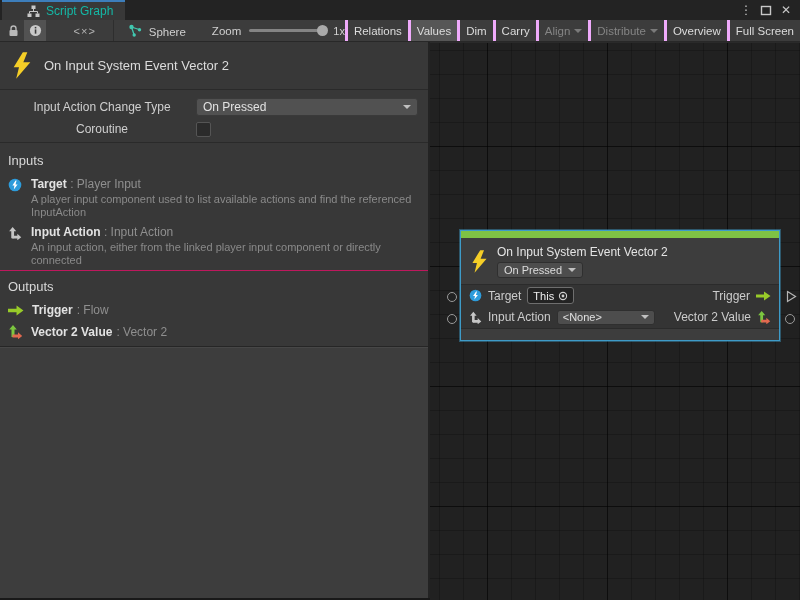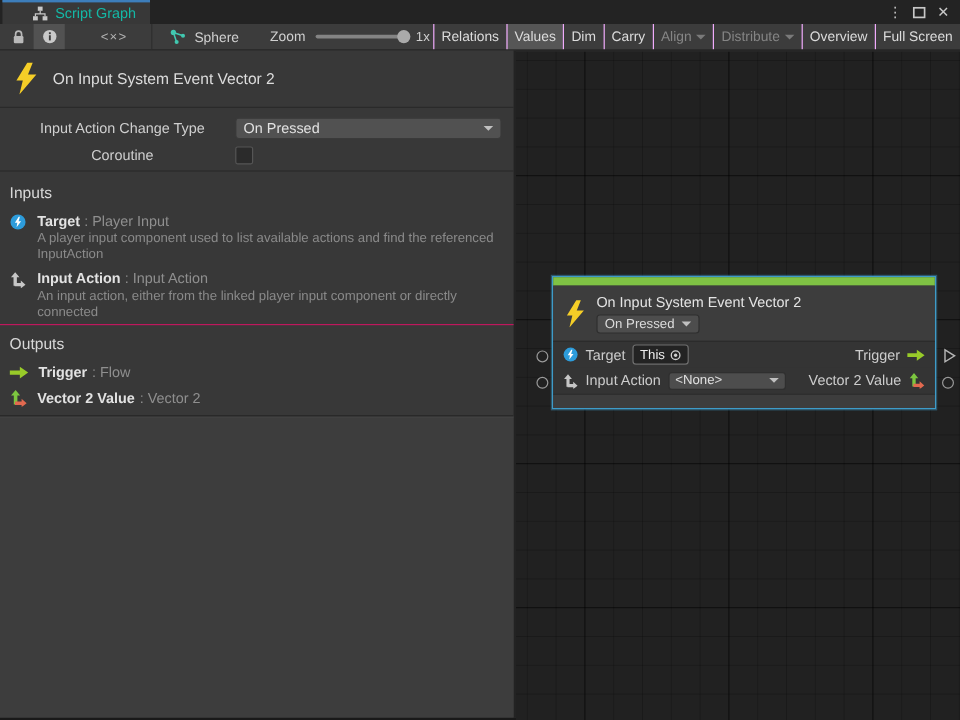--- a/index.html
+++ b/index.html
@@ -18,21 +18,21 @@
            border-bottom:1px solid #282828;display:flex;align-items:center;font-size:11.5px;color:#d0d0d0;box-sizing:border-box;}
   .tb-btn{width:26px;height:100%;display:flex;align-items:center;justify-content:center;}
   .tb-btn.active{background:#525252;}
   .tb-code{width:38px;height:100%;display:flex;align-items:center;justify-content:center;color:#b5b5b5;font-size:11px;margin-left:22px;letter-spacing:1px;}
   .tb-sep{width:1px;height:100%;background:#2e2e2e;margin-left:12px;}
   .tb-graphname{display:flex;align-items:flex-end;gap:6px;margin-left:14px;}
   .tb-zoomwrap{display:flex;align-items:center;margin-left:26px;gap:8px;}
   .slider-track{position:relative;width:76px;height:3px;background:#848484;border-radius:2px;}
   .slider-thumb{position:absolute;right:-3px;top:-4px;width:11px;height:11px;border-radius:50%;background:#aaa;}
   .tbr{margin-left:auto;display:flex;height:100%;}
-  .tbr .btn{display:flex;align-items:center;gap:4px;padding:0 6px;border-left:1px solid #f0abfc;color:#dcdcdc;white-space:nowrap;}
+  .tbr .btn{display:flex;align-items:center;gap:4px;padding:0 6px;border-left:3px solid #f0abfc;color:#dcdcdc;white-space:nowrap;}
   .tbr .btn.active{background:#565656;}
   .tbr .btn.disabled{color:#858585;}
   .caret{width:0;height:0;border-left:4px solid transparent;border-right:4px solid transparent;border-top:4px solid #c0c0c0;}
   .btn.disabled .caret{border-top-color:#7a7a7a;}
 
   
   .inspector{position:absolute;left:0;top:42px;width:428px;height:556px;background:#383838;
              border-right:2px solid #232323;display:flex;flex-direction:column;box-sizing:content-box;}
   .insp-header{position:relative;height:20px;background:#3a3a3a;border-bottom:1px solid #292929;
                display:flex;align-items:center;gap:6px;padding-left:6px;flex:none;}

